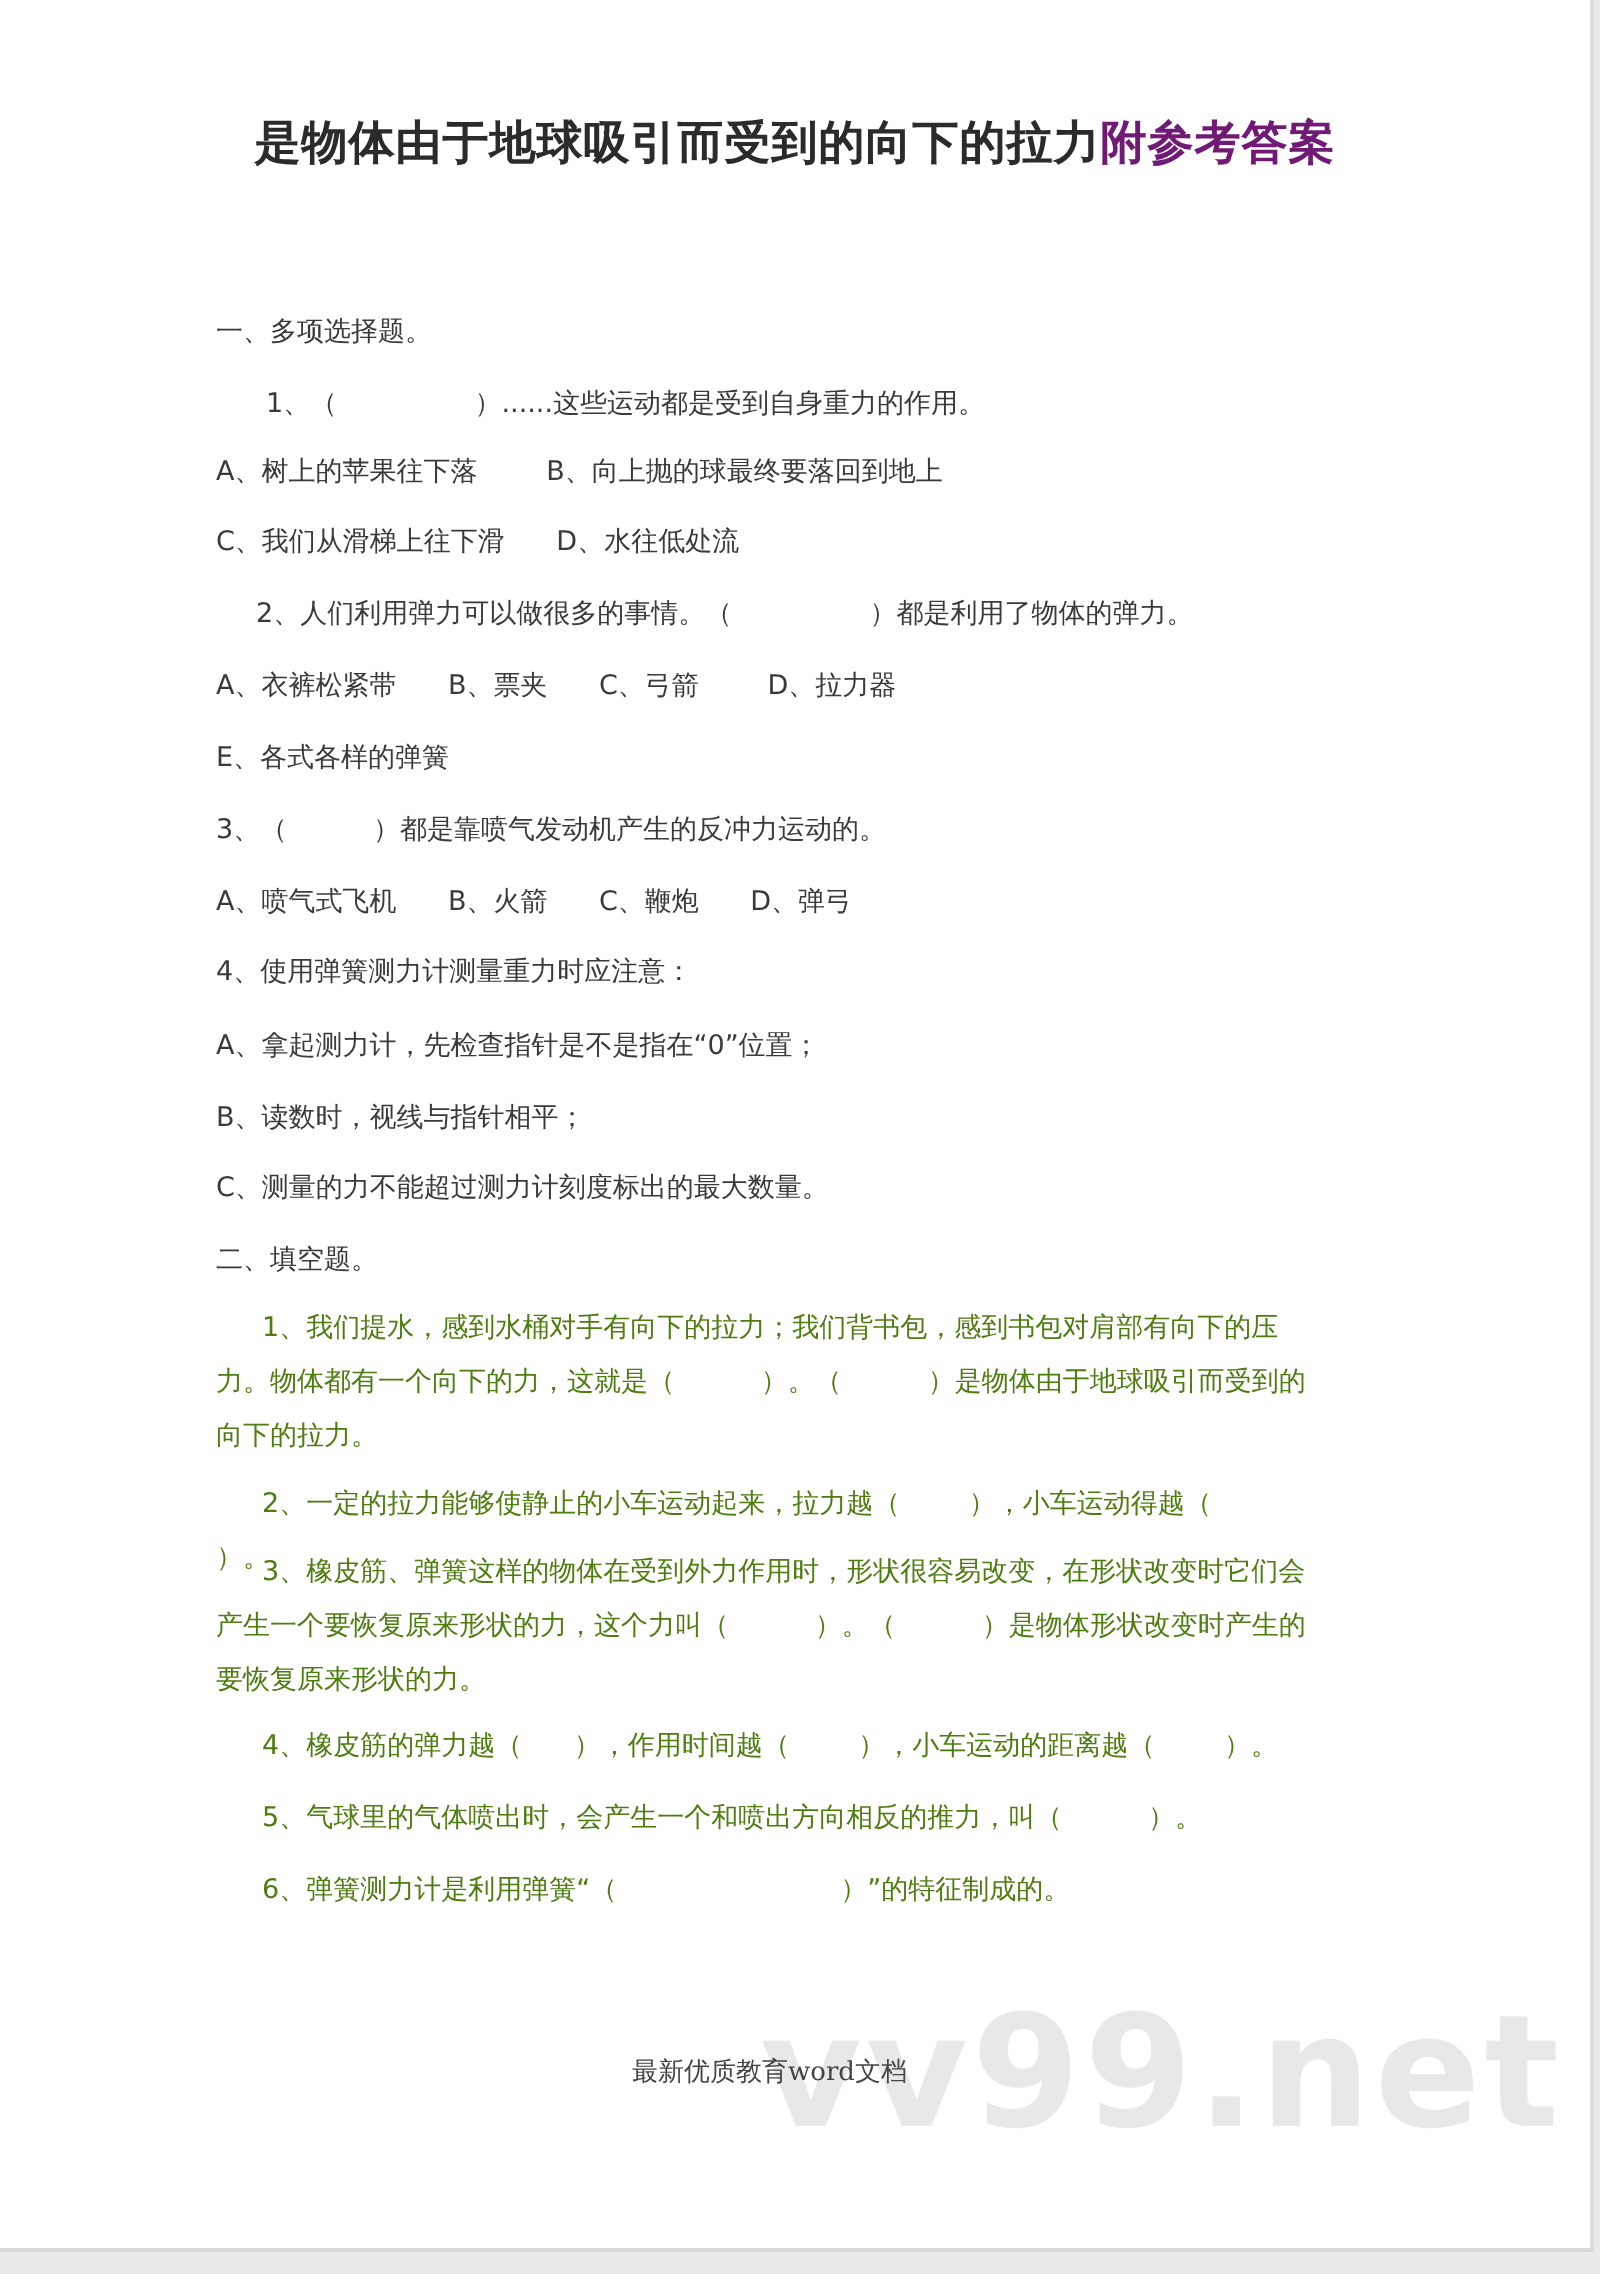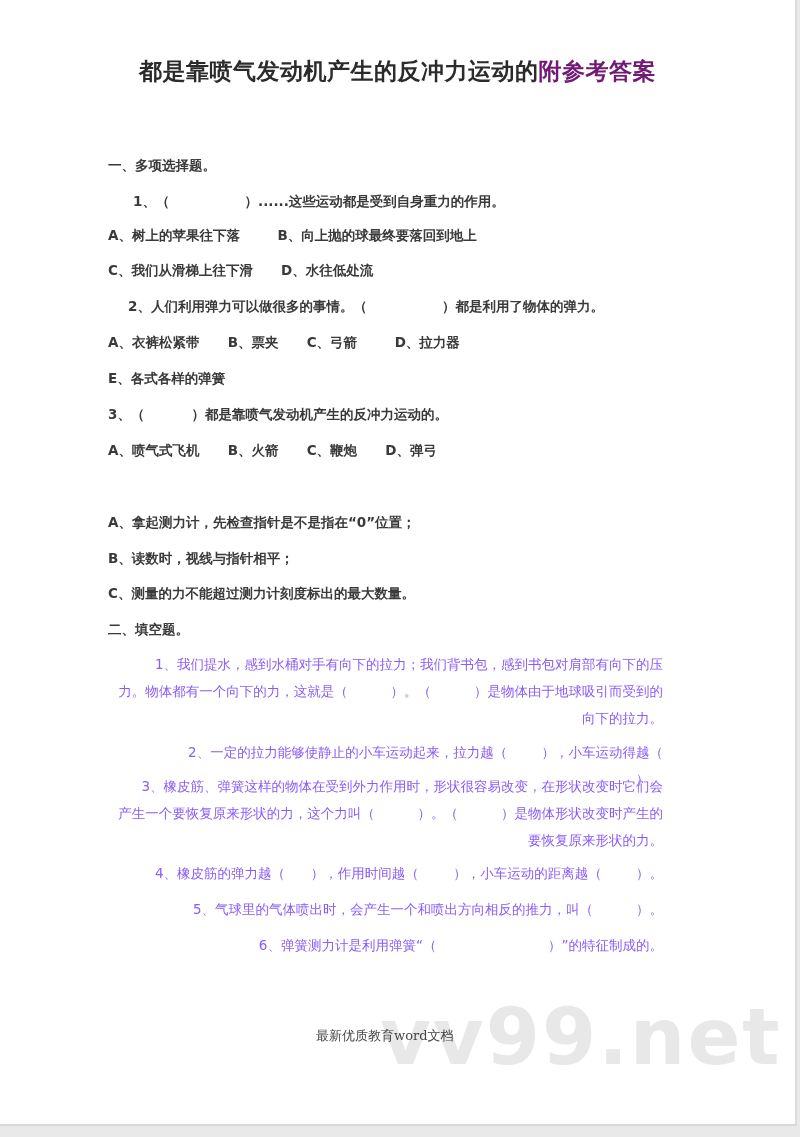--- a/index.html
+++ b/index.html
@@ -11,58 +11,59 @@
   .page {
     position: absolute; left: 0; top: 0; width: 795px; height: 1124px;
     background: #ffffff; border-right: 2px solid #dcdcdc; border-bottom: 2px solid #d8d8d8;
   }
   .title {
     position: absolute; top: 56px; left: 0; width: 795px; text-align: center;
     font-size: 23px; font-weight: bold; color: #2b2b2b; letter-spacing: 0.5px;
   }
   .title .red { color: #701a75; }
   .line {
-    position: absolute; left: 108px; font-size: 13.5px; color: #3a3a3a; white-space: pre; font-weight: bold;
+    position: absolute; left: 108px; font-size: 13.5px; color: #3a3a3a; white-space: pre;
   }
   .indent { left: 133px; }
   .para {
-    position: absolute; left: 108px; width: 555px; font-size: 13.5px; color: #8b5cf6;
-    line-height: 27px; text-indent: 23px; white-space: pre-wrap; text-align: right;
+    position: absolute; left: 108px; width: 555px; font-size: 13.5px; color: #4d7c0f;
+    line-height: 27px; text-indent: 23px; white-space: pre-wrap;
   }
   .footer {
     position: absolute; top: 1027px; left: 316px; font-size: 13px;
     font-family: "DejaVu Serif", serif; color: #444;
   }
   .watermark {
     position: absolute; top: 992px; left: 380px; font-size: 78px; font-weight: bold;
     color: #e8e8e8; letter-spacing: 2px; font-family: "DejaVu Sans", sans-serif;
     z-index: 0;
   }
   .footer { z-index: 1; }
 </style>
 </head>
 <body>
 
 <div class="page">
   <div class="title">
-    <span>都是靠喷气发动机产生的反冲力运动的</span><span class="red">附参考答案</span>
+    <span>是物体由于地球吸引而受到的向下的拉力</span><span class="red">附参考答案</span>
   </div>
 
   <div class="line" style="top:157px;">一、多项选择题。</div>
   <div class="line indent" style="top:193px;">1、（                ）......这些运动都是受到自身重力的作用。</div>
   <div class="line" style="top:227px;">A、树上的苹果往下落        B、向上抛的球最终要落回到地上</div>
   <div class="line" style="top:262px;">C、我们从滑梯上往下滑      D、水往低处流</div>
 
   <div class="line" style="top:298px;margin-left:20px;">2、人们利用弹力可以做很多的事情。（                ）都是利用了物体的弹力。</div>
   <div class="line" style="top:334px;text-align:center;">A、衣裤松紧带      B、票夹      C、弓箭        D、拉力器</div>
   <div class="line" style="top:370px;">E、各式各样的弹簧</div>
 
   <div class="line" style="top:406px;">3、（          ）都是靠喷气发动机产生的反冲力运动的。</div>
   <div class="line" style="top:442px;">A、喷气式飞机      B、火箭      C、鞭炮      D、弹弓</div>
 
+  <div class="line" style="top:477px;">4、使用弹簧测力计测量重力时应注意：</div>
   <div class="line" style="top:514px;">A、拿起测力计，先检查指针是不是指在“0”位置；</div>
   <div class="line" style="top:550px;">B、读数时，视线与指针相平；</div>
   <div class="line" style="top:585px;">C、测量的力不能超过测力计刻度标出的最大数量。</div>
 
   <div class="line" style="top:621px;">二、填空题。</div>
 
   <div class="para" style="top:651px;">1、我们提水，感到水桶对手有向下的拉力；我们背书包，感到书包对肩部有向下的压力。物体都有一个向下的力，这就是（          ）。（          ）是物体由于地球吸引而受到的向下的拉力。</div>
   <div class="para" style="top:739px;">2、一定的拉力能够使静止的小车运动起来，拉力越（        ），小车运动得越（          ）。</div>
   <div class="para" style="top:773px;">3、橡皮筋、弹簧这样的物体在受到外力作用时，形状很容易改变，在形状改变时它们会产生一个要恢复原来形状的力，这个力叫（          ）。（          ）是物体形状改变时产生的要恢复原来形状的力。</div>
   <div class="para" style="top:860px;">4、橡皮筋的弹力越（      ），作用时间越（        ），小车运动的距离越（        ）。</div>

